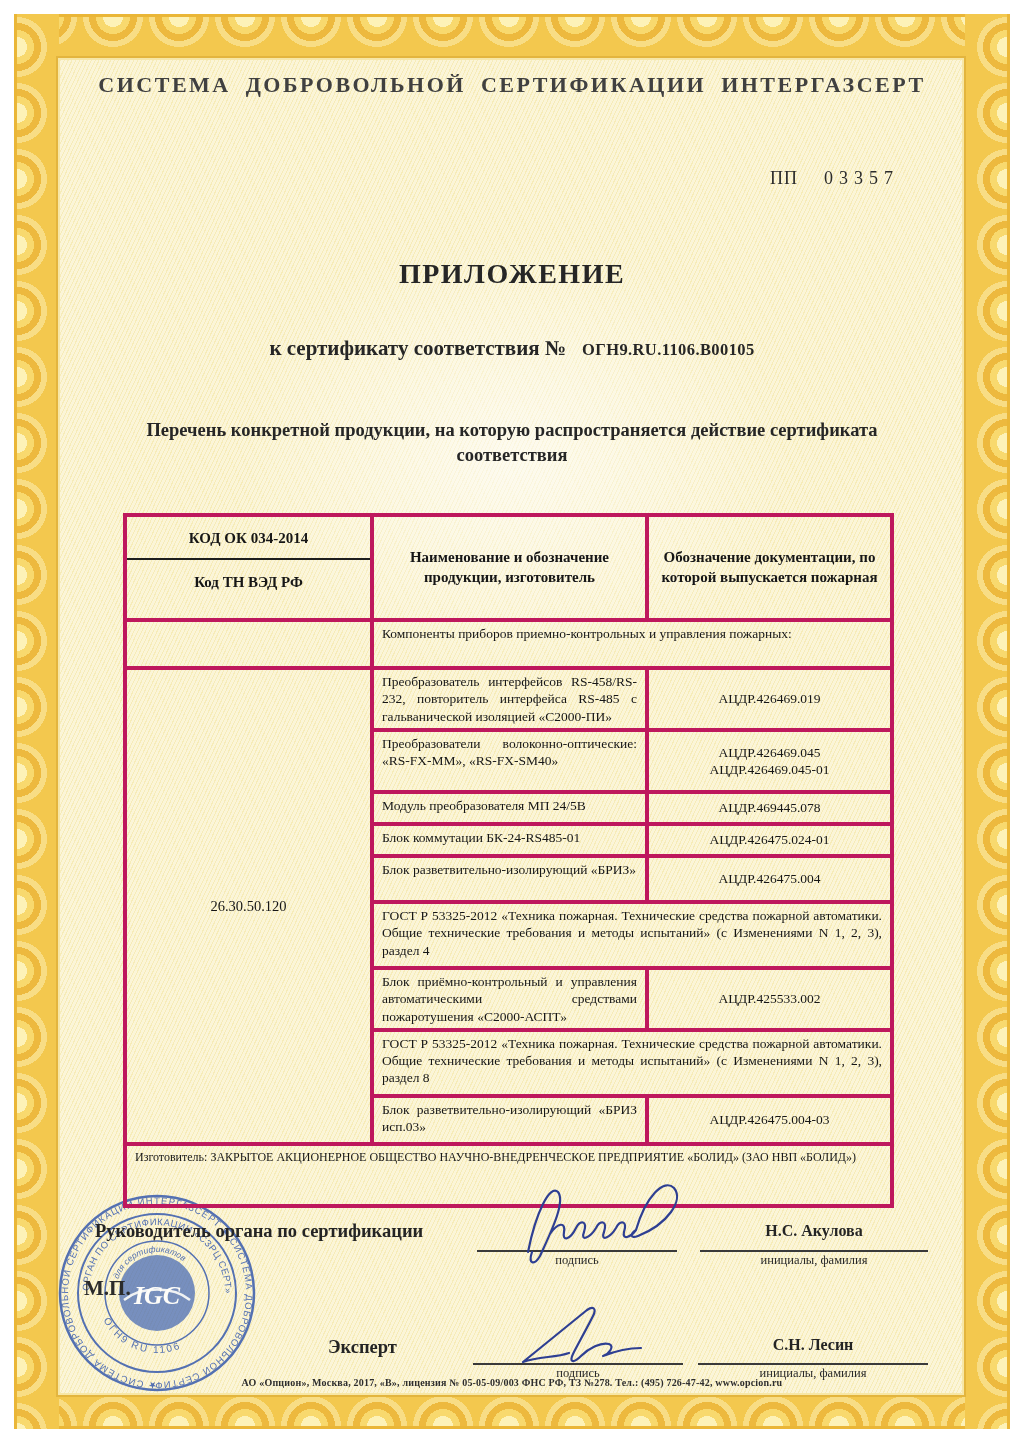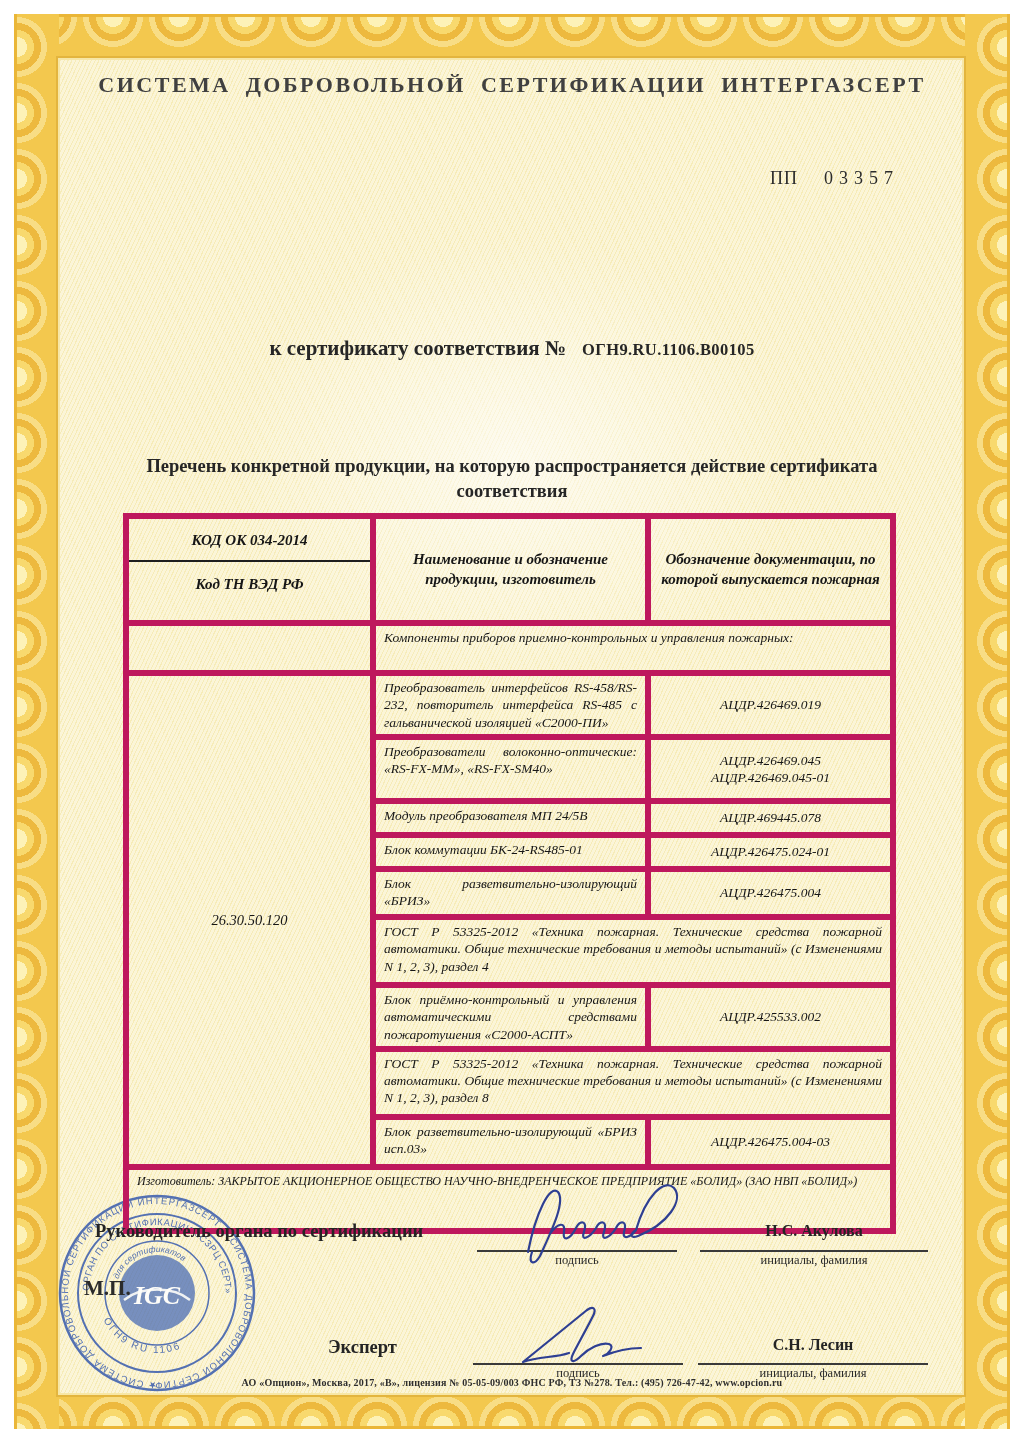--- a/index.html
+++ b/index.html
@@ -37,25 +37,25 @@
   .abs{position:absolute;z-index:3;}
   .sys-title{top:72px;left:0;width:100%;text-align:center;font-weight:bold;font-size:22px;
     letter-spacing:2.5px;word-spacing:7px;color:#404040;}
   .form-num{top:168px;left:770px;font-size:18px;color:#2b2b2b;}
   .form-num .code{margin-right:26px;letter-spacing:1px;}
   .form-num .num{letter-spacing:6px;}
   .doc-title{top:258px;left:0;width:100%;text-align:center;font-weight:bold;font-size:28px;letter-spacing:1.5px;color:#262626;}
   .sub-title{top:336px;left:0;width:100%;text-align:center;color:#262626;}
   .sub-title .lbl{font-weight:bold;font-size:21px;}
   .sub-title .cert{font-weight:bold;font-size:16.5px;letter-spacing:0.4px;margin-left:16px;}
-  .intro{top:418px;left:92px;width:840px;text-align:center;font-weight:bold;font-size:18.5px;line-height:1.35;color:#262626;margin-top:36px;}
+  .intro{top:418px;left:92px;width:840px;text-align:center;font-weight:bold;font-size:18.5px;line-height:1.35;color:#262626;}
   
   .prod-table{position:absolute;z-index:3;left:123px;top:513px;width:767px;border-collapse:collapse;table-layout:fixed;
     font-size:13.5px;line-height:1.28;color:#161616;}
-  .prod-table td{border:6px solid #be185d;padding:3px 8px;vertical-align:top;font-style:italic;}
+  .prod-table td{border:4px solid #be185d;padding:3px 8px;vertical-align:top;}
   .prod-table .hdr{font-weight:bold;font-size:15px;text-align:center;vertical-align:middle;line-height:1.3;}
   .th-col1{padding:0 !important;vertical-align:top !important;}
   .split-top{border-bottom:2px solid #1e1e1e;padding:12px 4px 10px 4px;font-weight:bold;font-size:15px;text-align:center;}
   .split-bottom{padding:13px 4px;font-weight:bold;font-size:15px;text-align:center;}
   .code-cell{text-align:center;vertical-align:middle !important;font-size:14.5px;}
   .name-cell{text-align:justify;}
   .doc-cell{text-align:center;vertical-align:middle !important;}
   .gost-cell{text-align:justify;border-radius:9px;}
   .manuf-cell{font-size:12px;line-height:1.35;}
   
@@ -90,20 +90,21 @@
   <div class="edge edge-top"></div>
   <div class="edge edge-bottom"></div>
   <div class="edge edge-left"></div>
   <div class="edge edge-right"></div>
   <div class="inner"></div>
 
   <div class="abs sys-title">СИСТЕМА ДОБРОВОЛЬНОЙ СЕРТИФИКАЦИИ ИНТЕРГАЗСЕРТ</div>
   <div class="abs form-num">
     <span class="code">ПП</span><span class="num">03357</span>
   </div>
+  <div class="abs doc-title">ПРИЛОЖЕНИЕ</div>
   <div class="abs sub-title">
     <span class="lbl">к сертификату соответствия №</span><span class="cert">ОГН9.RU.1106.В00105</span>
   </div>
   <div class="abs intro">Перечень конкретной продукции, на которую распространяется действие сертификата соответствия</div>
 
   <table class="prod-table">
     <colgroup>
         <col style="width:247px">
         <col style="width:275px">
         <col style="width:245px">

